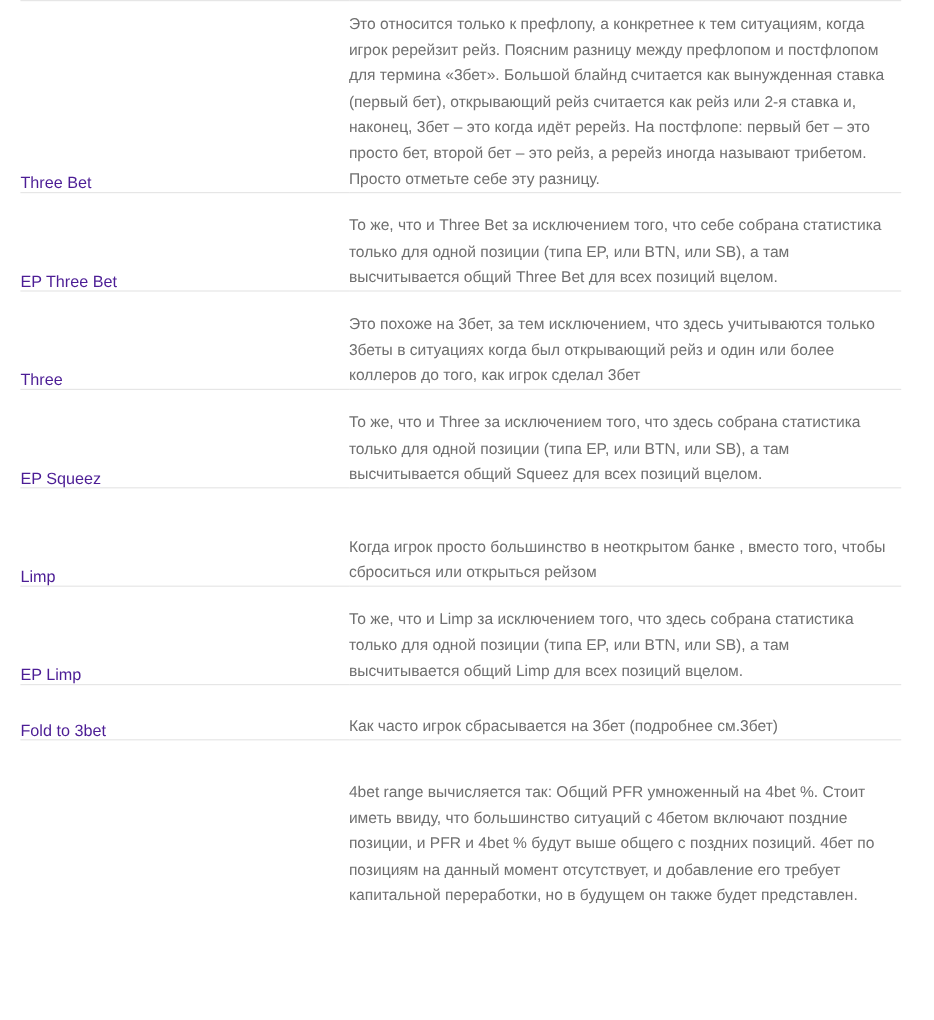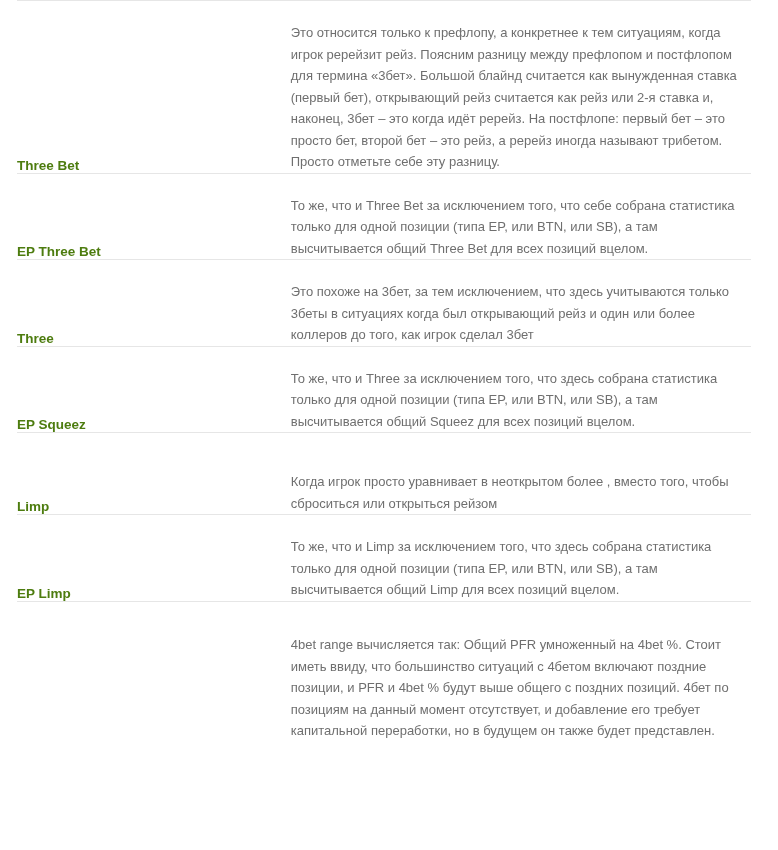--- a/index.html
+++ b/index.html
@@ -35,38 +35,37 @@
     background: #ffffff;
   }
 
   td.term-cell {
     width: 273px;
     border-left: 1px solid #4a4a4a;
     border-right: 1px solid #e3e3e3;
     padding: 0 6px 12px 6px;
     font-size: 13.5px;
     line-height: 15px;
-    color: #4d7c0f;
+    color: #4c1d95;
     white-space: nowrap;
-    font-weight: bold;
   }
 
   td.desc-cell {
     width: 459px;
     border-right: 1px solid #4a4a4a;
     padding: 0 12px 10px 10px;
     font-size: 13px;
     line-height: 21.5px;
     color: #6f6f6f;
     vertical-align: bottom;
   }
 
   .desc-text {
     display: block;
-    padding-top: 21px;
+    padding-top: 8px;
   }
 
   
   tr.r-tall td { height: 152px; }
   tr.r-med td  { height: 81px; }
   tr.r-small td { height: 45px; }
   tr.r-xl td { height: 140px; }
 
   tr.r-small td.desc-cell { vertical-align: middle; padding-bottom: 0; }
   tr.r-small td.term-cell { vertical-align: middle; padding-bottom: 0; }
@@ -97,27 +96,33 @@
     </tr>
     <tr class="r-med">
       <td class="term-cell"><span>EP Squeez</span></td>
       <td class="desc-cell">
           <span class="desc-text">То же, что и Three за исключением того, что здесь собрана статистика только для одной позиции (типа EP, или BTN, или SB), а там высчитывается общий Squeez для всех позиций вцелом.</span>
         </td>
     </tr>
     <tr class="r-med">
       <td class="term-cell"><span>Limp</span></td>
       <td class="desc-cell">
-          <span class="desc-text">Когда игрок просто уравнивает в неоткрытом более , вместо того, чтобы сброситься или открыться рейзом</span>
+          <span class="desc-text">Когда игрок просто большинство в неоткрытом банке , вместо того, чтобы сброситься или открыться рейзом</span>
         </td>
     </tr>
     <tr class="r-med">
       <td class="term-cell"><span>EP Limp</span></td>
       <td class="desc-cell">
           <span class="desc-text">То же, что и Limp за исключением того, что здесь собрана статистика только для одной позиции (типа EP, или BTN, или SB), а там высчитывается общий Limp для всех позиций вцелом.</span>
+        </td>
+    </tr>
+    <tr class="r-small">
+      <td class="term-cell"><span>Fold to 3bet</span></td>
+      <td class="desc-cell">
+          <span class="desc-text">Как часто игрок сбрасывается на 3бет (подробнее см.3бет)</span>
         </td>
     </tr>
     <tr class="r-xl">
       <td class="term-cell"></td>
       <td class="desc-cell">
           <span class="desc-text">4bet range вычисляется так: Общий PFR умноженный на 4bet %. Стоит иметь ввиду, что большинство ситуаций с 4бетом включают поздние позиции, и PFR и 4bet % будут выше общего с поздних позиций. 4бет по позициям на данный момент отсутствует, и добавление его требует капитальной переработки, но в будущем он также будет представлен.</span>
         </td>
     </tr>
 
   </tbody>

